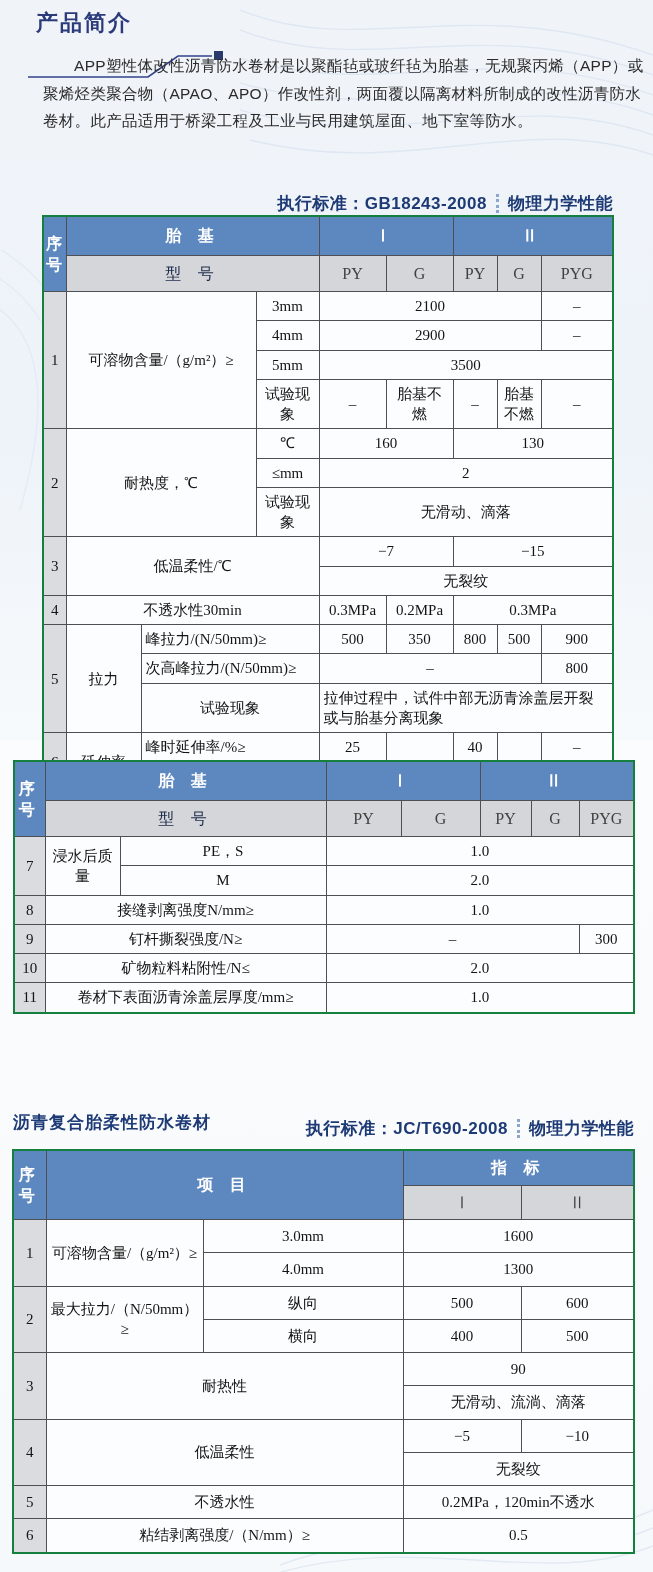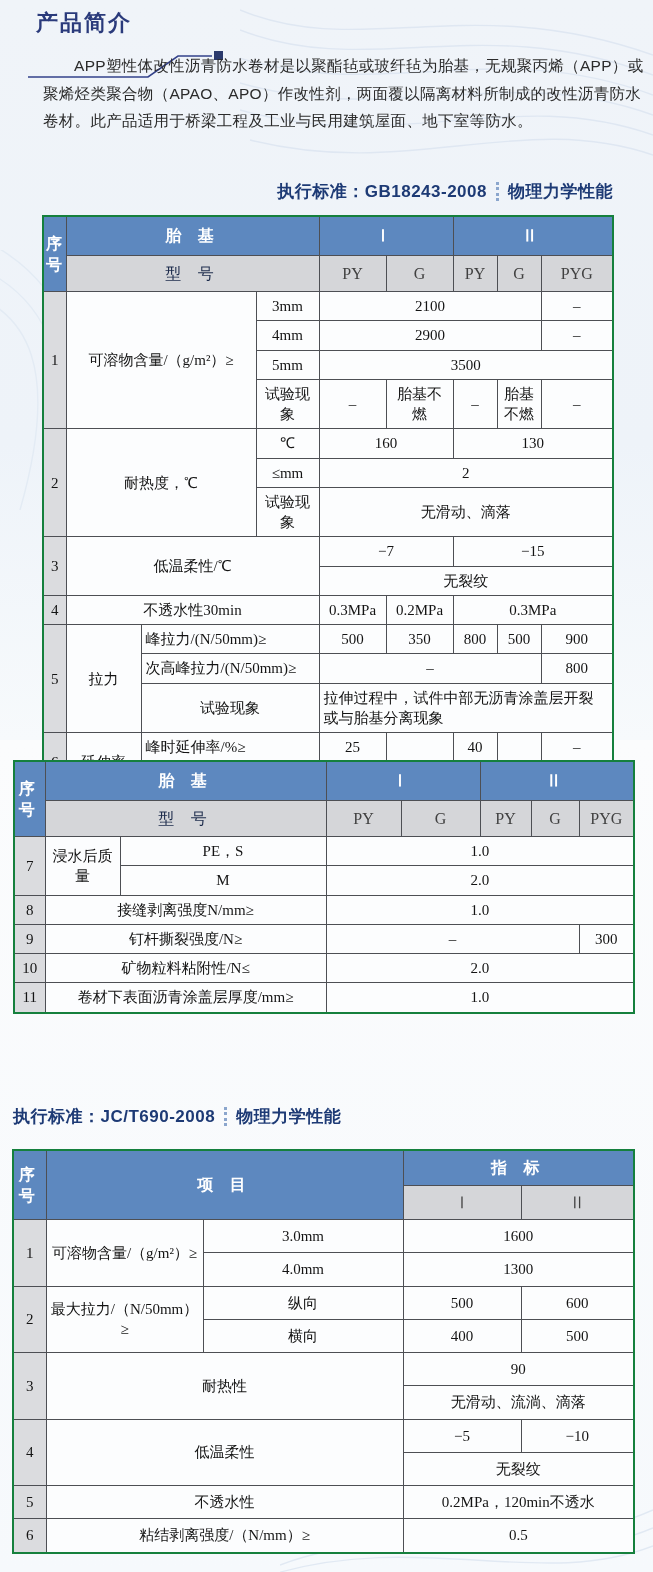--- a/index.html
+++ b/index.html
@@ -29,20 +29,21 @@
   .intro{
     position:absolute;left:43px;top:52px;width:602px;
     font-size:15.5px;line-height:1.78;color:#2b2b2b;
     text-indent:2em;letter-spacing:.3px;
   }
   
   .std-line{
     position:absolute;display:flex;align-items:center;
     font-weight:bold;color:#1d3a75;font-size:17px;letter-spacing:.5px;
     font-family:"Liberation Sans", sans-serif;
+    margin-top:12px;
   }
   .std-1{top:180px;right:40px;}
   .std-sep{
     display:inline-block;width:0;height:19px;margin:0 9px;
     border-left:3px dotted #8ba6cd;
   }
   .sec3-head{
     position:absolute;left:13px;top:1105px;width:621px;
     display:flex;justify-content:space-between;align-items:center;
   }
@@ -305,20 +306,21 @@
       </tr>
       <tr>
         <td class="n">11</td>
         <td colspan="2" class="l">卷材下表面沥青涂盖层厚度/mm≥</td>
         <td colspan="5">1.0</td>
       </tr>
     </tbody>
 </table>
 
 <div class="sec3-head">
+  <span class="product-name">沥青复合胎柔性防水卷材</span>
   <span class="std-line" style="position:static;">
     <span>执行标准：</span>
       <span>JC/T690-2008</span>
     <span class="std-sep"></span>
     <span>物理力学性能</span>
   </span>
 </div>
 
 <table class="spec" id="table3">
   <colgroup>

